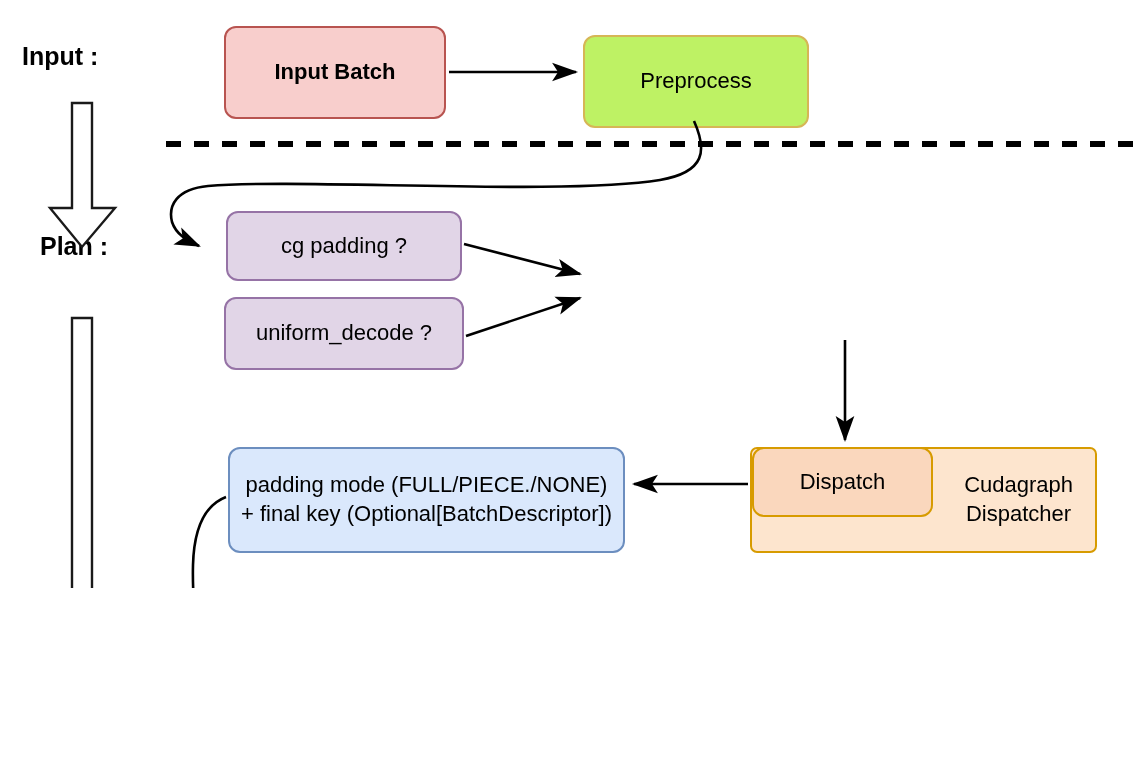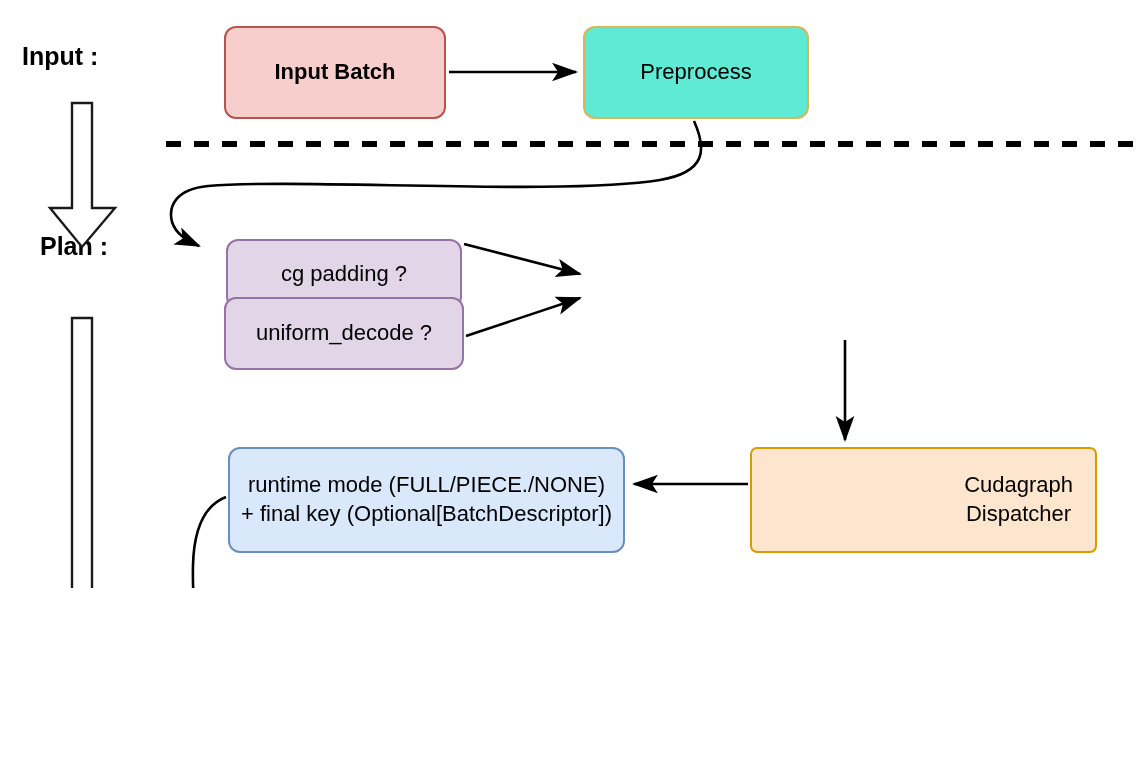--- a/index.html
+++ b/index.html
@@ -43,21 +43,21 @@
   .node.mono {
     font-family: "Liberation Mono", monospace;
     font-size: 21px;
     white-space: pre;
     text-align: left;
     justify-content: flex-start;
     line-height: 1.45;
     padding-left: 14px;
   }
   .node-pink   { background: #f8cecc; border-color: #b85450; font-weight: bold; }
-  .node-yellow { background: #5eead4; border-color: #d6b656; }
+  .node-yellow { background: #bef264; border-color: #d6b656; margin-top: 9px; }
   .node-purple { background: #e1d5e7; border-color: #9673a6; }
   .node-green  { background: #d5e8d4; border-color: #82b366; }
   .node-blue   { background: #dae8fc; border-color: #6c8ebf; }
   .node-orange-outer { background: #fde5ce; border-color: #d79b00; border-radius: 7px; }
   .node-orange-inner { background: #fad7bd; border-color: #d79b00; }
 
   svg.overlay {
     position: absolute;
     left: 0;
     top: 0;
@@ -92,30 +92,31 @@
   <div class="stage-label" style="left:22px; top:42px;">Input :</div>
 
   <div class="stage-label" style="left:40px; top:232px;">Plan :</div>
 
   <div class="stage-label" style="left:6px; top:647px;text-decoration:underline;">Execute :</div>
 
   <div class="node node-pink" style="left:224px; top:26px; width:222px; height:93px;">Input Batch</div>
 
   <div class="node node-yellow" style="left:583px; top:26px; width:226px; height:93px;">Preprocess</div>
 
-  <div class="node node-purple" style="left:226px; top:211px; width:236px; height:70px;margin-top:28px;">cg padding ?</div>
+  <div class="node node-purple" style="left:226px; top:211px; width:236px; height:70px;">cg padding ?</div>
 
   <div class="node node-purple" style="left:224px; top:297px; width:240px; height:73px;">uniform_decode ?</div>
 
 
   <div class="node node-orange-outer" style="left:750px; top:447px; width:347px; height:106px; white-space:pre-line; justify-content:flex-end; padding-right:22px;">Cudagraph
 Dispatcher</div>
 
+  <div class="node node-orange-inner" style="left:752px; top:447px; width:181px; height:70px;">Dispatch</div>
 
-  <div class="node node-blue" style="left:228px; top:447px; width:397px; height:106px; white-space:pre-line;">runtime mode (FULL/PIECE./NONE)
+  <div class="node node-blue" style="left:228px; top:447px; width:397px; height:106px; white-space:pre-line;">padding mode (FULL/PIECE./NONE)
 + final key (Optional[BatchDescriptor])</div>
 
 
   <svg class="overlay" viewBox="0 0 1142 770">
     <defs>
       <marker id="ah" markerWidth="11" markerHeight="11" refX="9.2" refY="4" orient="auto" markerUnits="strokeWidth">
         <path d="M0,0.4 L10,4 L0,7.6 L2.3,4 Z" fill="#000000"></path>
       </marker>
     </defs>
 

